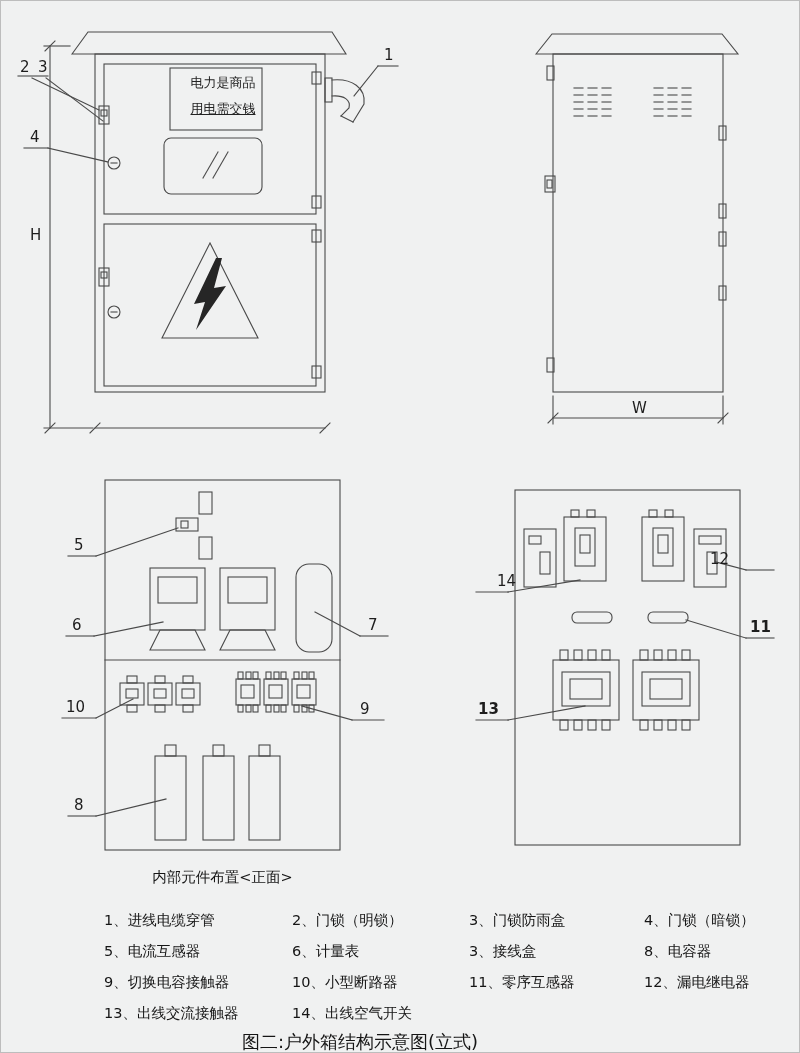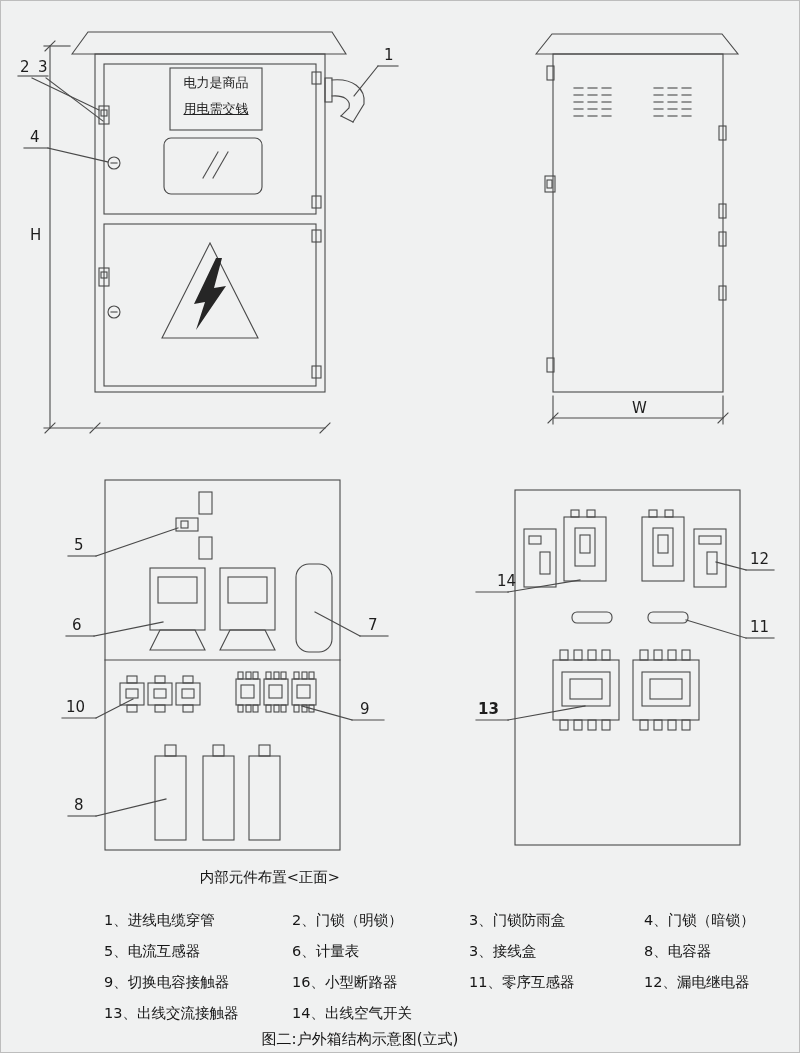--- a/index.html
+++ b/index.html
@@ -4,29 +4,29 @@
 <style>
   html,body{margin:0;padding:0;background:#e6e6e6;}
   .canvas{
     position:relative;width:800px;height:1053px;background:#f0f1f1;
     overflow:hidden;box-shadow:inset 0 0 0 1px #bdbdbd;
     font-family:"DejaVu Sans","Liberation Sans",sans-serif;
   }
   svg{position:absolute;left:0;top:0;}
   .lbl{position:absolute;color:#1d1d1d;white-space:nowrap;}
   .num{font-size:15px;}
-  .sign{font-size:13px;width:92px;text-align:center;color:#222;}
-  .cap{font-size:14.5px;text-align:right;color:#151515;}
+  .sign{font-size:13px;width:92px;text-align:center;color:#222;margin-left:7px;}
+  .cap{font-size:14.5px;text-align:center;color:#151515;}
   .legend-grid{
     position:absolute;left:104px;top:911px;display:grid;
     grid-template-columns:176px 165px 163px 170px;
     row-gap:5px;font-size:14.5px;color:#151515;gap:12px;
   }
   .fig-cap{position:absolute;left:0;top:1030px;width:720px;text-align:center;
-    font-size:15px;color:#151515;}
+    font-size:18px;color:#151515;}
 </style>
 </head>
 <body>
 
 <div class="canvas">
 
   <svg width="800" height="1053" viewBox="0 0 800 1053">
     <g stroke="#4a4a4a" fill="none" stroke-width="1.1" stroke-linecap="square">
 
       <g>
@@ -327,38 +327,38 @@
   <div class="lbl num" style="left:38px;top:58px;">3</div>
   <div class="lbl num" style="left:30px;top:128px;">4</div>
 
   <div class="lbl num" style="left:74px;top:536px;">5</div>
   <div class="lbl num" style="left:72px;top:616px;">6</div>
   <div class="lbl num" style="left:368px;top:616px;">7</div>
   <div class="lbl num" style="left:74px;top:796px;">8</div>
   <div class="lbl num" style="left:360px;top:700px;">9</div>
   <div class="lbl num" style="left:66px;top:698px;">10</div>
 
-  <div class="lbl num" style="left:750px;top:618px;">11</div>
-  <div class="lbl num" style="left:750px;top:550px;">12</div>
+  <div class="lbl num" style="left:750px;top:618px;font-weight:bold;">11</div>
+  <div class="lbl num" style="left:710px;top:550px;">12</div>
   <div class="lbl num" style="left:478px;top:700px;font-weight:bold;">13</div>
   <div class="lbl num" style="left:478px;top:572px;margin-left:19px;">14</div>
 
   <div class="lbl cap" style="left:105px;top:868px;width:235px;">内部元件布置&lt;正面&gt;</div>
 
   <div class="legend-grid">
     <span>1、进线电缆穿管</span>
     <span>2、门锁（明锁）</span>
     <span>3、门锁防雨盒</span>
     <span>4、门锁（暗锁）</span>
     <span>5、电流互感器</span>
     <span>6、计量表</span>
     <span>3、接线盒</span>
     <span>8、电容器</span>
     <span>9、切换电容接触器</span>
-    <span>16、小型断路器</span>
+    <span>10、小型断路器</span>
     <span>11、零序互感器</span>
     <span>12、漏电继电器</span>
     <span>13、出线交流接触器</span>
     <span>14、出线空气开关</span>
   </div>
 
   <div class="fig-cap">图二:户外箱结构示意图(立式)</div>
 
 </div>
 

